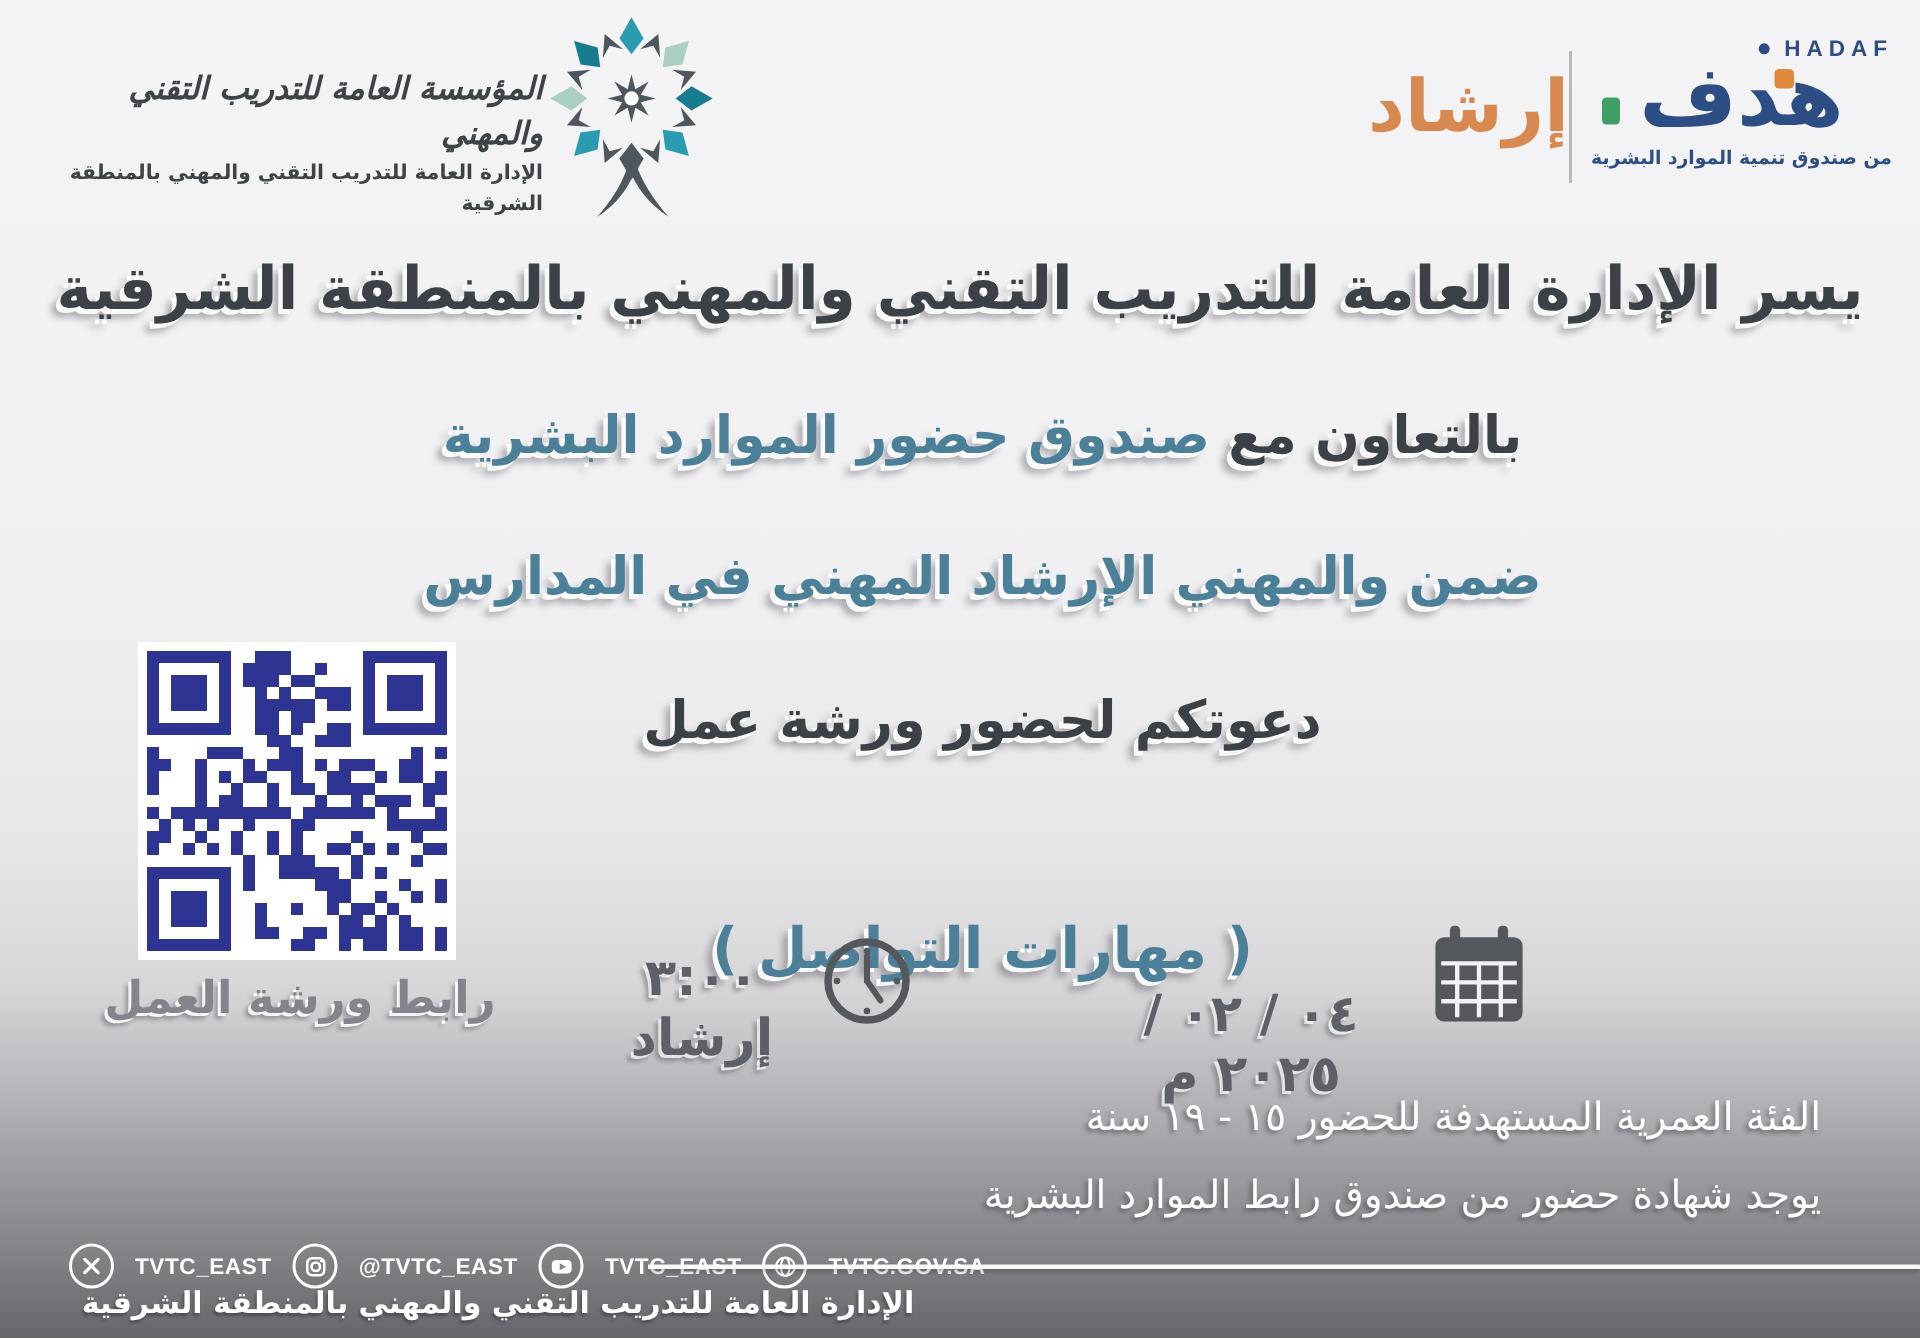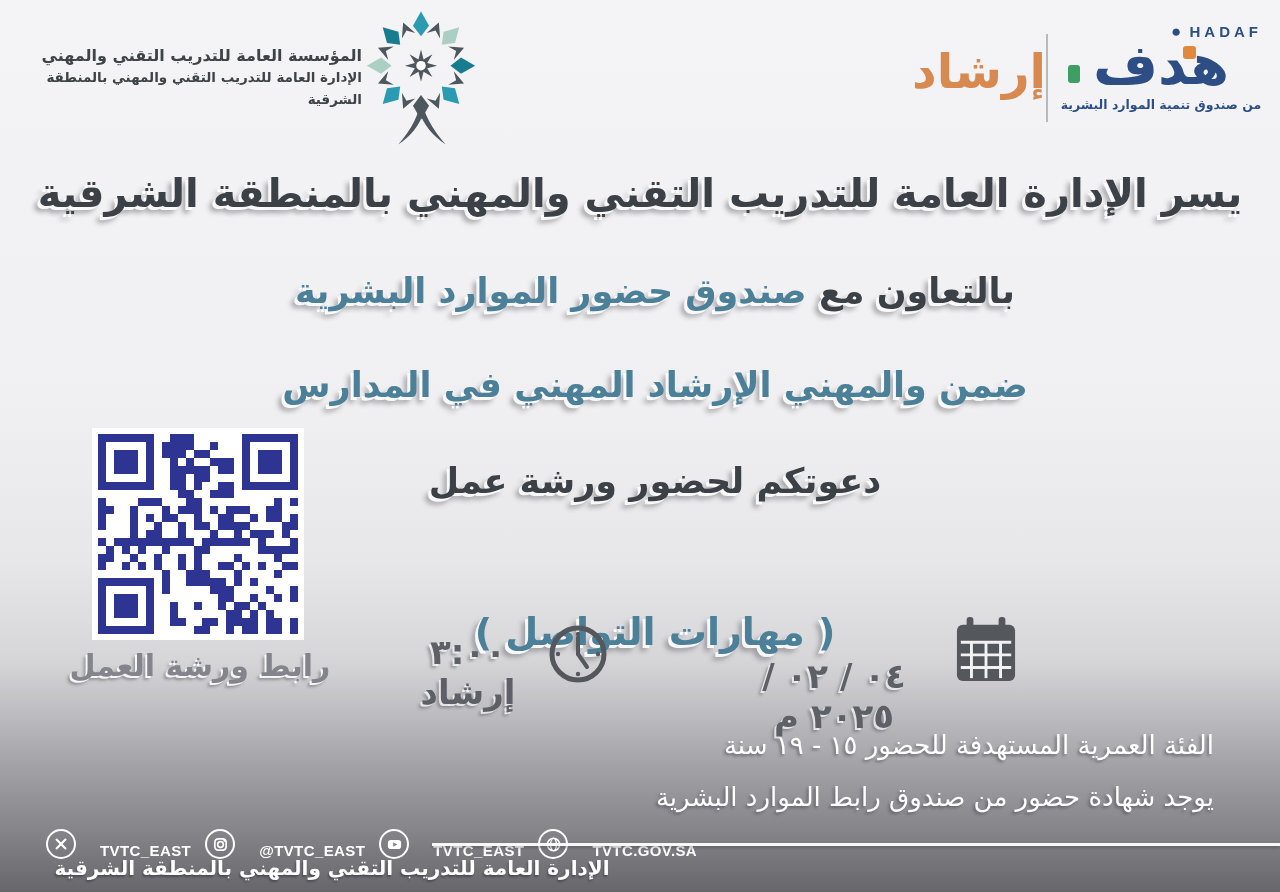--- a/index.html
+++ b/index.html
@@ -13,21 +13,21 @@
   *{box-sizing:border-box;}
   body{margin:0;background:#ddd;font-family:"DejaVu Sans",sans-serif;}
   .poster{
     position:relative;width:1280px;height:892px;overflow:hidden;direction:rtl;
     background:linear-gradient(180deg,var(--bg-top) 0%,#f0f0f2 45%,var(--bg-mid) 63%,
       #d6d6d9 74%,#bdbdc1 80%,#9d9da2 87%,#85858a 93%,var(--bg-bottom) 100%);
   }
   .abs{position:absolute;}
   
   .tvtc-text{left:22px;top:44px;width:340px;text-align:right;color:#3e4347;}
-  .tvtc-text .l1{font-size:16px;font-weight:700;line-height:1.45;}
+  .tvtc-text .l1{font-size:21px;font-weight:700;line-height:1.45;font-style:italic;}
   .tvtc-text .l2{font-size:13.5px;font-weight:700;line-height:1.6;}
   .tvtc-logo{left:364px;top:6px;}
   .irshad{left:916px;top:40px;width:130px;text-align:right;font-size:48px;font-weight:700;
     color:var(--irshad-orange);line-height:1.3;}
   .vdivider{left:1046px;top:34px;width:2px;height:88px;background:#b6b9be;}
   .hadaf{left:1060px;top:22px;width:202px;text-align:center;color:var(--hadaf-navy);}
   .hadaf .latin{font-family:"Liberation Sans",sans-serif;font-size:15px;font-weight:700;
     letter-spacing:4px;text-align:right;padding-left:58px;}
   .hadaf .latin .dot{color:var(--hadaf-navy);font-size:17px;letter-spacing:0;}
   .hadaf .big{position:relative;font-size:56px;font-weight:700;line-height:1.05;margin-top:-6px;}
@@ -59,21 +59,21 @@
   .time-text{left:388px;top:632px;width:160px;}
   .cal-icon{left:955px;top:616px;}
   .clock-icon{left:546px;top:622px;}
   
   .note{left:340px;right:66px;text-align:right;font-size:26px;font-weight:400;color:var(--text-white);
     text-shadow:-2px 2px 3px rgba(70,70,78,.6);}
   .note1{top:730px;}
   .note2{top:782px;}
   
   .social-bar{left:46px;top:826px;height:36px;display:flex;align-items:center;gap:14px;direction:ltr;}
-  .social-item{display:flex;align-items:flex-end;gap:24px;}
+  .social-item{display:flex;align-items:center;gap:14px;}
   .social-circle{width:30px;height:30px;border:2px solid #fff;border-radius:50%;
     display:flex;align-items:center;justify-content:center;flex:0 0 auto;}
   .social-label{font-family:"Liberation Sans",sans-serif;font-size:15px;font-weight:700;
     color:var(--text-white);letter-spacing:.4px;white-space:nowrap;}
   .bar-divider{left:432px;right:0;top:843px;height:3px;background:#fff;opacity:.95;
     box-shadow:0 2px 3px rgba(40,40,48,.35);}
   .org-line{left:52px;top:856px;width:560px;text-align:center;font-size:20px;font-weight:700;
     color:var(--text-white);text-shadow:-1px 2px 2px rgba(50,50,58,.55);}
   svg{display:block;}
 </style>

